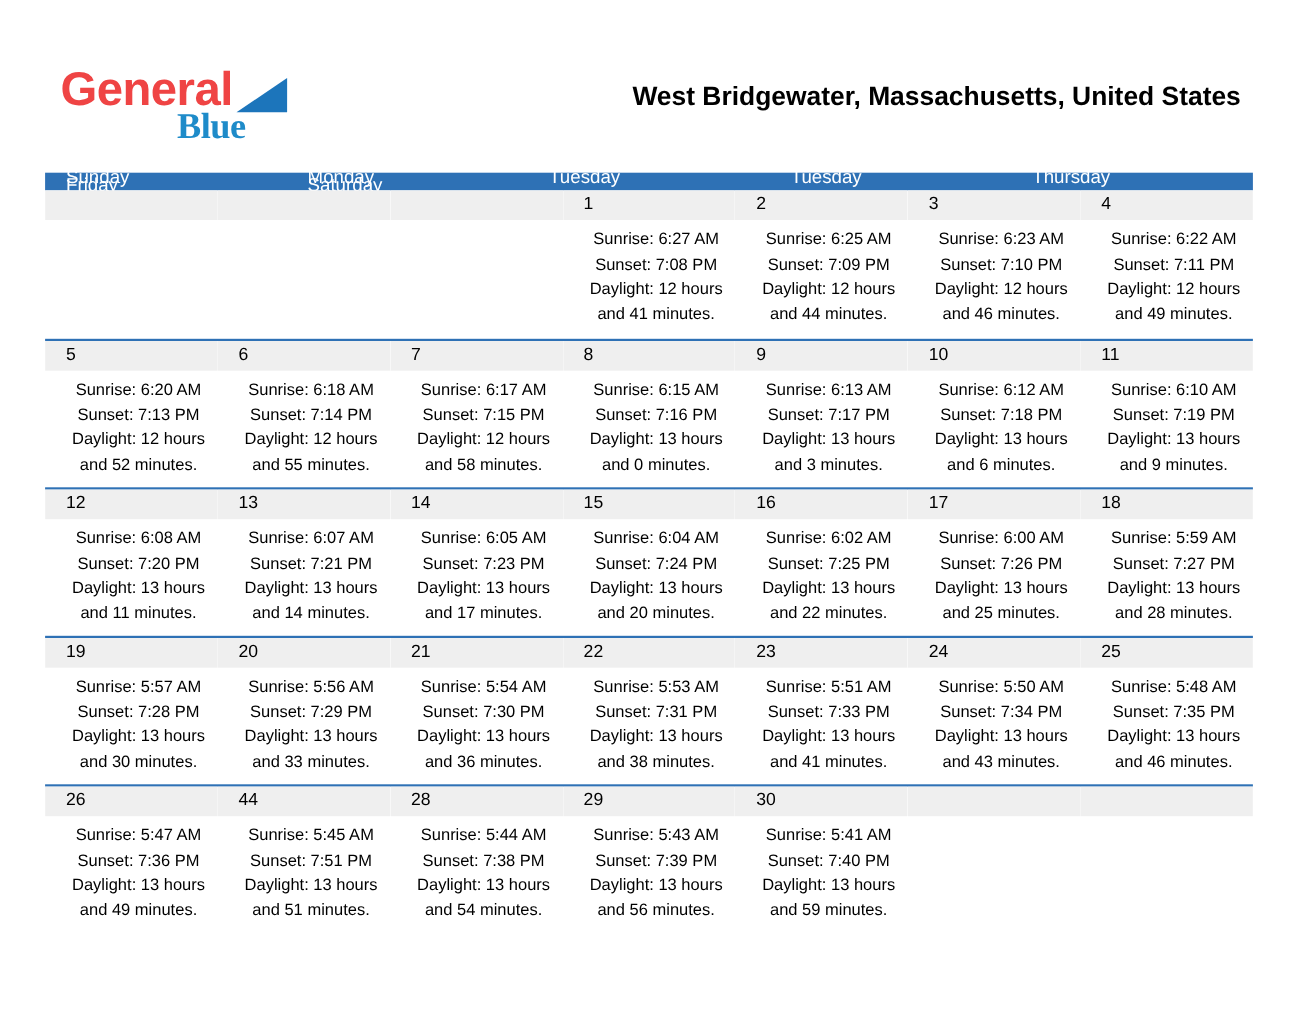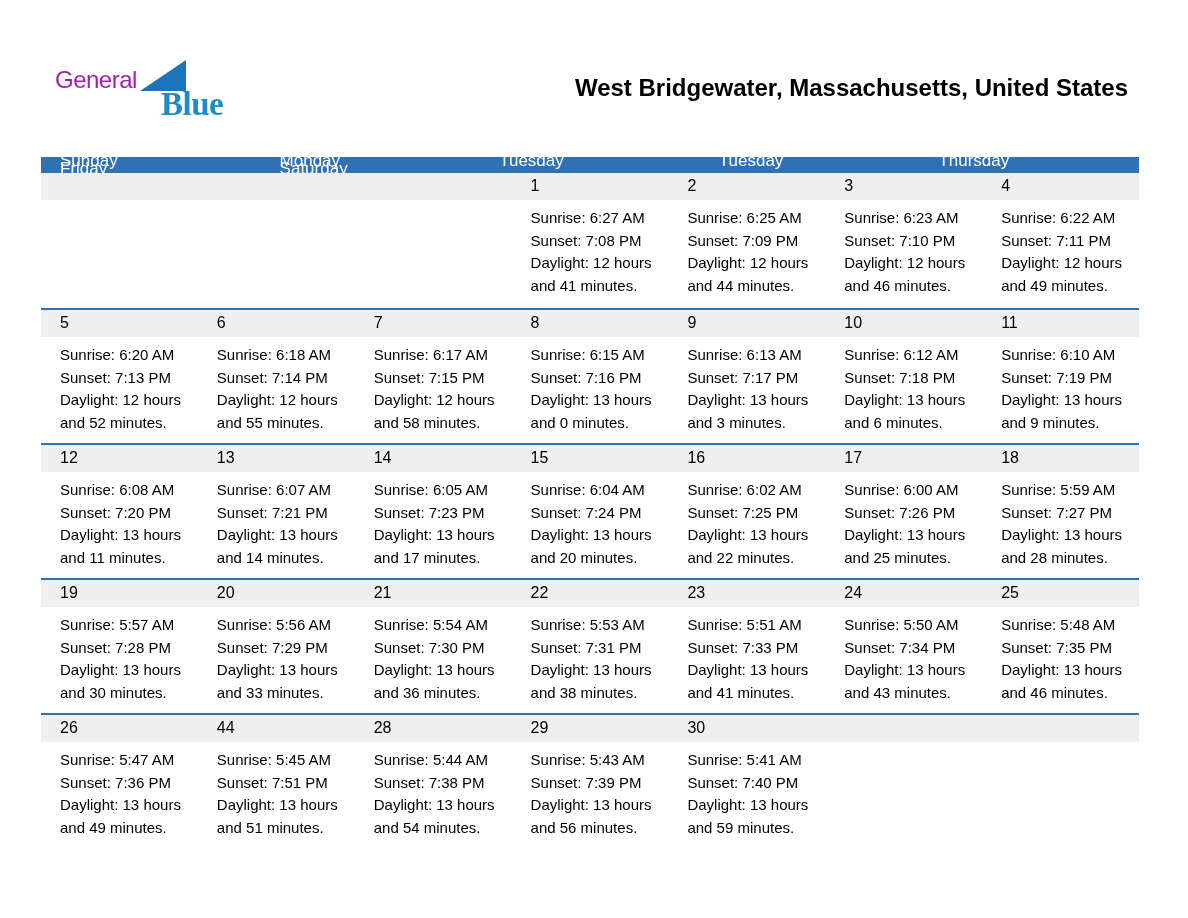--- a/index.html
+++ b/index.html
@@ -12,21 +12,21 @@
     overflow: hidden;
   }
 
   
   .logo {
     position: absolute; left: 55px; top: 60px;
     line-height: 1;
   }
   .logo-row1 { display: flex; align-items: flex-end; }
   .logo-general {
-    font-size: 24px; font-weight: 400; color: #a21caf; letter-spacing: -0.5px;
+    font-size: 43px; font-weight: 700; color: #ef4444; letter-spacing: -0.5px;
   }
   .logo-triangle {
     width: 0; height: 0; margin-left: 3px; margin-bottom: 1px;
     border-left: 46px solid transparent;
     border-bottom: 31px solid #1c75bb;
   }
   .logo-blue {
     font-size: 33px; font-weight: 600; color: #1e8bc9; letter-spacing: -0.5px;
     margin-left: 106px; margin-top: -4px; font-family: Liberation Serif, serif;
   }
@@ -54,21 +54,21 @@
   }
   .week:first-child { border-top: none; }
   .cell { overflow: hidden; }
   .num {
     background: #efefef; height: 27px;
     font-size: 16px; color: #000;
     padding: 4px 0 0 19px;
   }
   .info {
     padding: 7px 6px 0 19px;
-    font-size: 15px; line-height: 22.5px; color: #000;
+    font-size: 15px; line-height: 22.5px; color: #000; text-align: center;
   }
 </style>
 </head>
 <body>
 
 <div class="logo">
   <div class="logo-row1">
     <span class="logo-general">General</span>
     <span class="logo-triangle"></span>
   </div>

